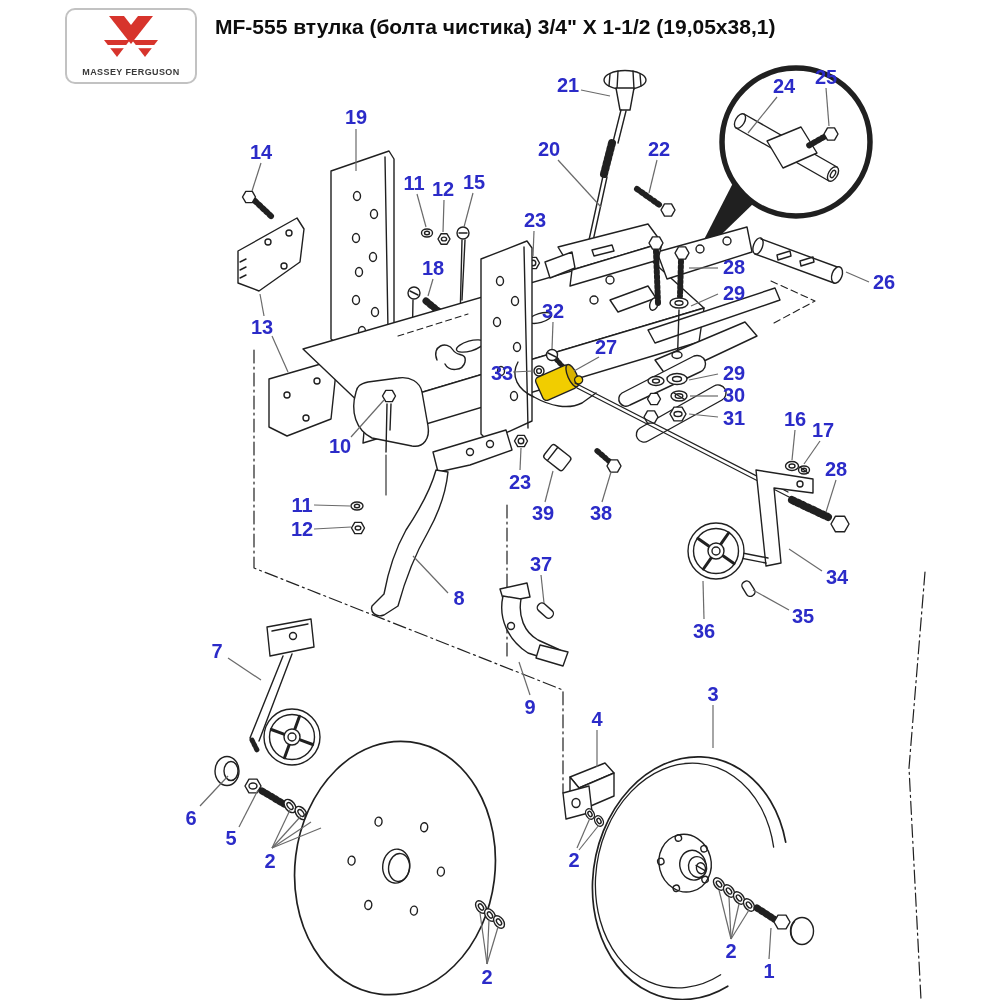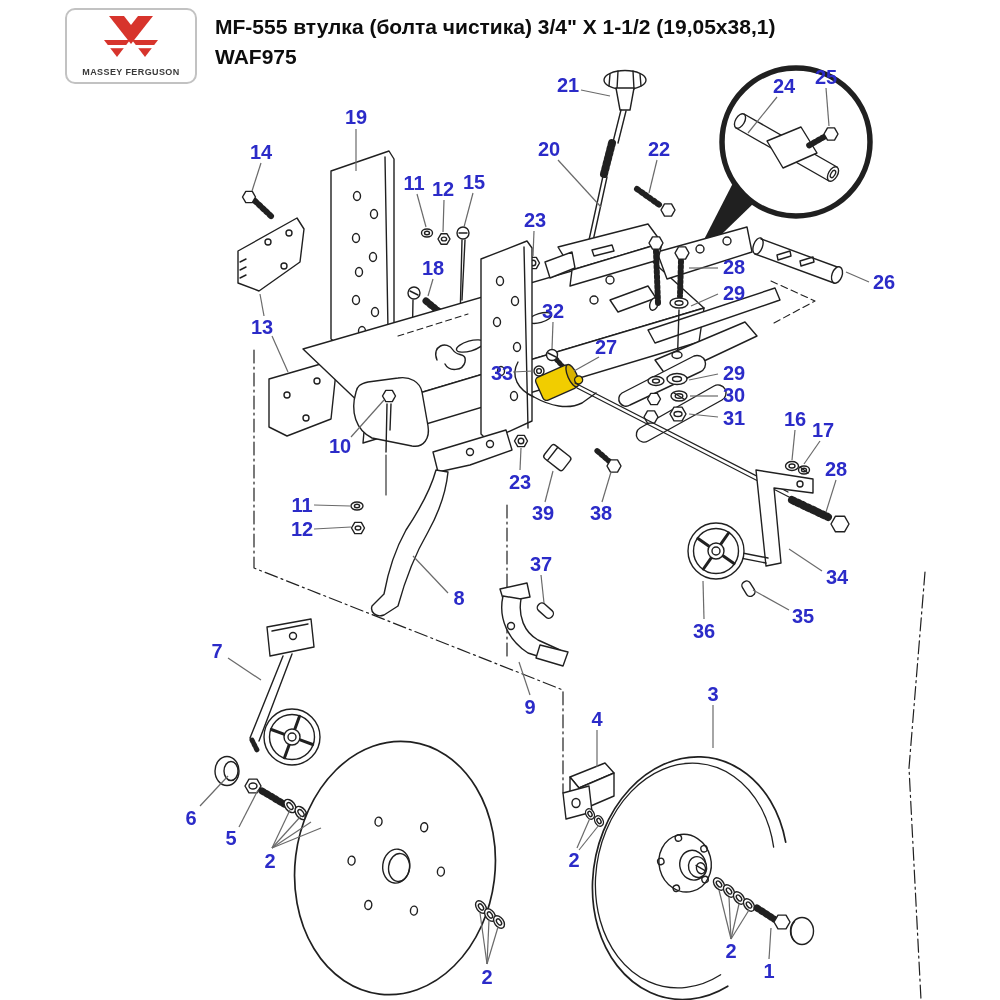--- a/index.html
+++ b/index.html
@@ -551,17 +551,16 @@
       <polygon points="28,2 42,2 35,11" fill="#fff"></polygon>
       <polygon points="8,26 34,26 21,43" fill="#d7342c"></polygon>
       <polygon points="36,26 62,26 49,43" fill="#d7342c"></polygon>
       <rect x="11" y="31" width="20" height="3.2" fill="#fff"></rect>
       <rect x="39" y="31" width="20" height="3.2" fill="#fff"></rect>
     </svg>
     <div class="brand">MASSEY FERGUSON</div>
   </div>
   <div class="titles">
     <div class="title-line">MF-555 втулка (болта чистика) 3/4" X 1-1/2 (19,05x38,1)</div>
-    <div class="title-line">WAF975</div>
   </div>
 </div>
 
 </div>
 
 </body></html>

